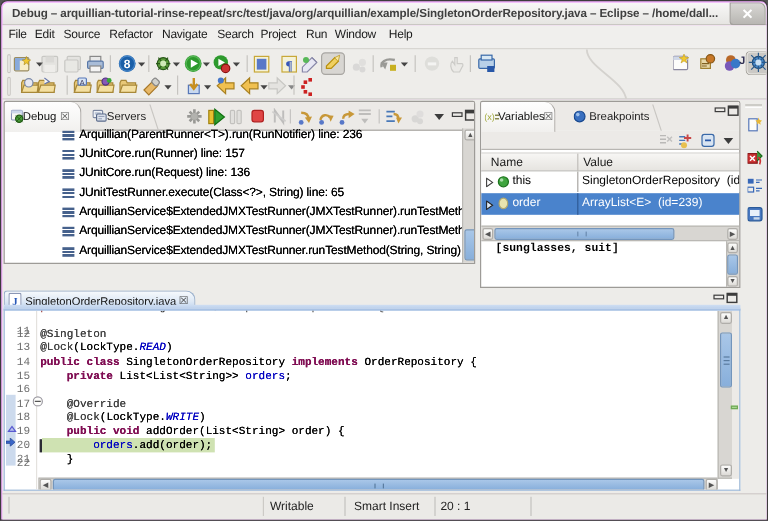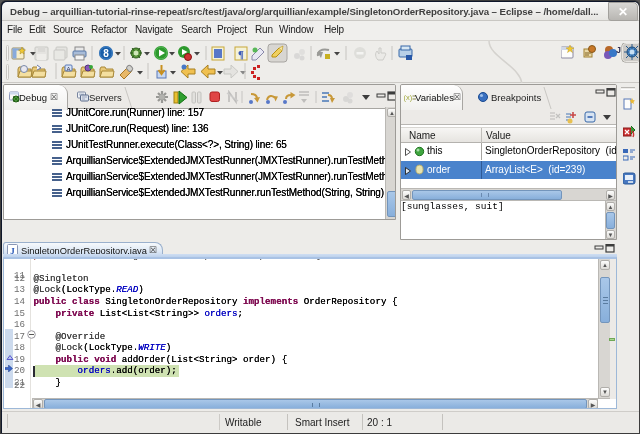--- a/index.html
+++ b/index.html
@@ -1,17 +1,17 @@
 <!DOCTYPE html>
 <html><head><meta charset="utf-8">
 <style>
 *{margin:0;padding:0;box-sizing:border-box;}
 html,body{width:640px;height:434px;overflow:hidden;background:#555;}
 body{font-family:"Liberation Sans",sans-serif;position:relative;}
-#win{position:absolute;left:0;top:0;width:640px;height:434px;background:#0f172a;border:1px solid #3c3c3c;border-radius:6px 6px 0 0;overflow:hidden;}
+#win{position:absolute;left:0;top:0;width:640px;height:434px;background:#f0abfc;border:1px solid #3c3c3c;border-radius:6px 6px 0 0;overflow:hidden;}
 
 #titlebar{position:absolute;left:1px;top:1px;width:637px;height:19px;background:linear-gradient(#f8f8f7,#e6e5e2);border-bottom:1px solid #c9c7c3;border-radius:5px 5px 0 0;}
 #title{position:absolute;left:8px;top:4px;font-size:9.7px;letter-spacing:-0.08px;font-weight:bold;color:#3f3f3f;white-space:nowrap;}
 #closebtn{position:absolute;right:1px;top:0px;width:30px;height:19px;background:linear-gradient(#d8d7d4,#b8b6b2);border:1px solid #a2a09c;border-radius:0 5px 0 3px;color:#fff;font-size:12px;font-weight:bold;text-align:center;line-height:18px;}
 
 #menubar{position:absolute;left:1px;top:20px;width:637px;height:19px;background:#f0efed;font-size:10px;letter-spacing:-0.2px;color:#1a1a1a;}
 #menubar span{position:absolute;top:3px;}
 
 #toolbar{position:absolute;left:1px;top:39px;width:637px;height:43px;background:#eeedea;border-top:1px solid #d8d6d2;border-bottom:1px solid #cbc9c5;}
 .ic{position:absolute;}
@@ -318,20 +318,21 @@
             <circle cx="8" cy="3" r="3" fill="#ccc"></circle>
             <circle cx="8" cy="9" r="2.5" fill="#bbb"></circle>
           </g>
     <path d="M208 5 l8 0 l-4 5Z" fill="#3c3c3c"></path>
     <rect x="223" y="4" width="8" height="3" fill="none" stroke="#3c3c3c"></rect>
     <rect x="234" y="2" width="8" height="8" fill="none" stroke="#3c3c3c" stroke-width="1.2"></rect>
           <rect x="234" y="2" width="8" height="2.5" fill="#3c3c3c"></rect>
   </svg>
 
   <div id="stack" style="position:absolute;left:0;top:20px;width:381px;height:134px;overflow:hidden;font-size:10px;letter-spacing:-0.12px;color:#000;white-space:nowrap;text-shadow:0 0 0.3px #000;">
+    <div class="srow">Arquillian(ParentRunner&lt;T&gt;).run(RunNotifier) line: 236</div>
     <div class="srow">JUnitCore.run(Runner) line: 157</div>
     <div class="srow">JUnitCore.run(Request) line: 136</div>
     <div class="srow">JUnitTestRunner.execute(Class&lt;?&gt;, String) line: 65</div>
     <div class="srow">ArquillianService$ExtendedJMXTestRunner(JMXTestRunner).runTestMetho</div>
     <div class="srow">ArquillianService$ExtendedJMXTestRunner(JMXTestRunner).runTestMetho</div>
     <div class="srow">ArquillianService$ExtendedJMXTestRunner.runTestMethod(String, String) lir</div>
   </div>
 
   <div style="position:absolute;left:381px;top:22px;width:12px;height:134px;background:#d8d6d2;border-left:1px solid #bab8b4;">
     <div class="sbtn" style="left:1px;top:1px;width:10px;height:9px;font-size:6px;line-height:8px;">▲</div>
@@ -413,21 +414,21 @@
     <div style="position:absolute;left:84px;top:3px;font-size:10px;color:#fff;white-space:nowrap;">ArrayList&lt;E&gt;&nbsp; (id=239)</div>
   </div>
 
   <div style="position:absolute;left:0;top:103px;width:215px;height:13px;background:#d8d6d2;border-top:1px solid #bab8b4;border-bottom:1px solid #bab8b4;">
     <div class="sbtn" style="left:1px;top:1px;width:9px;height:10px;font-size:6px;line-height:10px;">◀</div>
     <div class="sthumb" style="left:11px;top:1px;width:150px;height:10px;"></div>
     <div style="position:absolute;left:80px;top:4px;width:8px;height:4px;border-left:1px solid #6a8ab0;border-right:1px solid #6a8ab0;"></div>
     <div class="sbtn" style="left:205px;top:1px;width:9px;height:10px;font-size:6px;line-height:10px;">▶</div>
   </div>
 
-  <div class="mono" style="position:absolute;left:0px;top:116px;font-size:9.5px;color:#000;">[sunglasses, suit]</div>
+  <div class="mono" style="position:absolute;left:12px;top:116px;font-size:9.5px;color:#000;font-weight:bold;">[sunglasses, suit]</div>
   <div style="position:absolute;left:204px;top:116px;width:11px;height:40px;background:#d8d6d2;border-left:1px solid #bab8b4;">
     <div class="sbtn" style="left:0px;top:1px;width:9px;height:9px;font-size:6px;line-height:8px;">▲</div>
     <div class="sthumb" style="left:0px;top:11px;width:9px;height:17px;"></div>
     <div class="sbtn" style="left:0px;top:29px;width:9px;height:9px;font-size:6px;line-height:8px;">▼</div>
   </div>
 </div>
 
 <div style="position:absolute;left:616px;top:0;width:21px;height:157px;">
   <div style="position:absolute;left:3px;top:4px;width:14px;height:3px;border-top:1px solid #b8b6b2;border-bottom:1px solid #fdfdfd;"></div>
   <svg style="position:absolute;left:5px;top:14px" width="13" height="13" viewBox="0 0 13 13">

